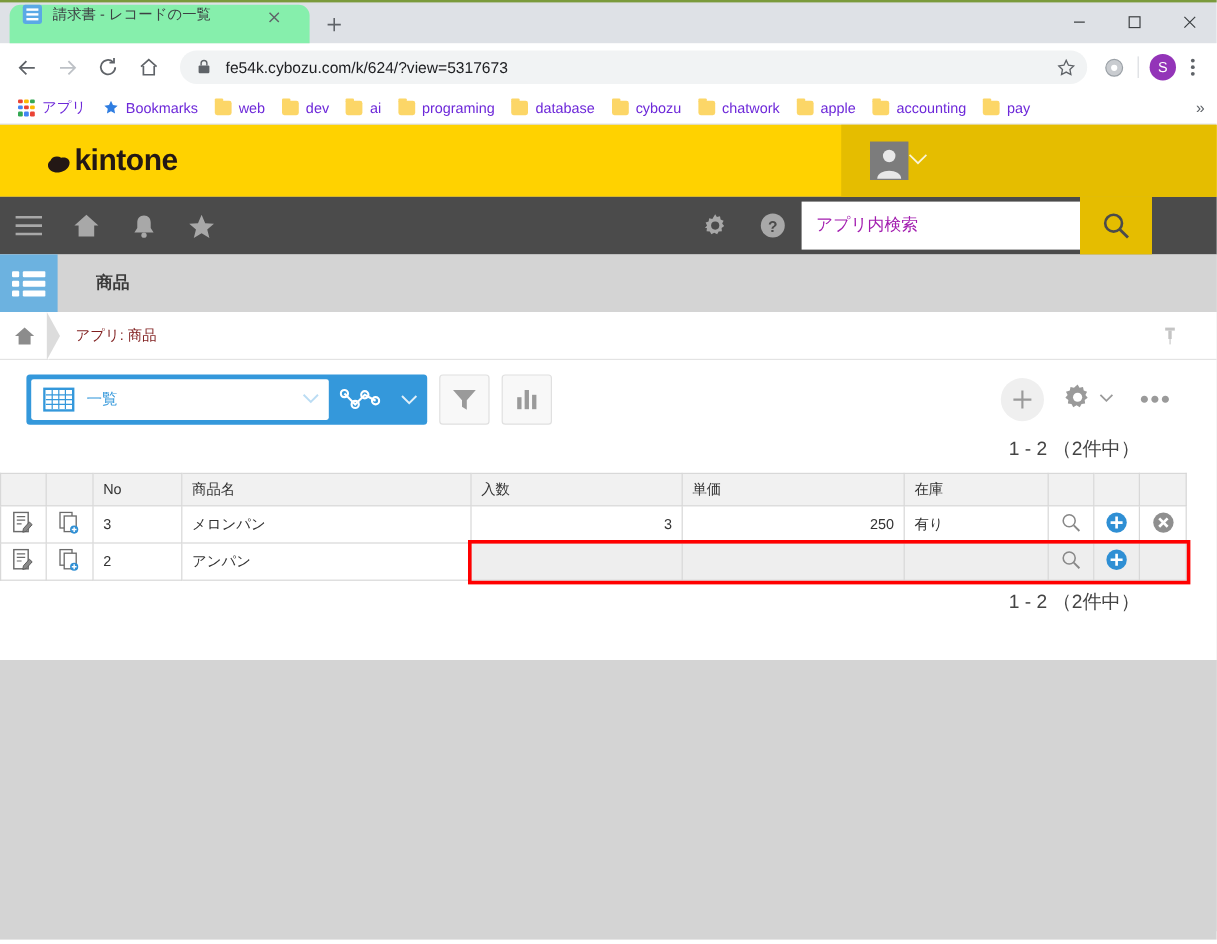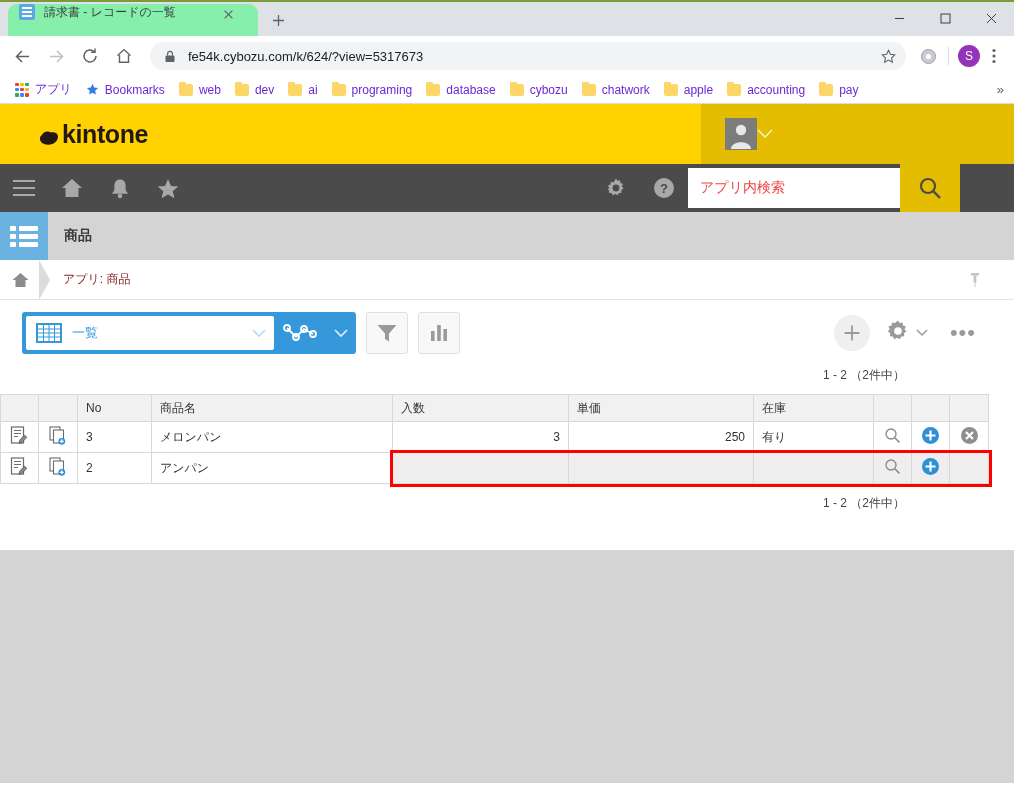--- a/index.html
+++ b/index.html
@@ -116,35 +116,35 @@
     position:relative; overflow:hidden; }
   .kt-username { flex:1; color:#fff; font-size:15px; margin-left:20px; }
   .kt-caret { color:#fff; opacity:.85; }
 
   .kt-nav { height:48px; background:#4b4b4b; display:flex; align-items:center; }
   .kt-nav-btn { width:48px; height:48px; display:flex; align-items:center;
     justify-content:center; color:#a8a8a8; }
   .kt-nav-spacer { flex:1; }
   .kt-search-box { display:flex; align-items:center; height:48px; }
   .kt-search-input {
-    width:212px; height:40px; background:#fff; display:flex; align-items:center;
-    padding-left:12px; font-size:14px; color:#ef4444;
+    width:232px; height:40px; background:#fff; display:flex; align-items:center;
+    padding-left:12px; font-size:14px; color:#a21caf;
   }
   .kt-search-btn {
     width:60px; height:48px; background:#e5bd00; display:flex;
     align-items:center; justify-content:center; color:#4b4b4b;
   }
   .kt-nav-right-pad { width:54px; height:48px; }
 
   .kt-apptitle { height:48px; background:#d4d4d4; display:flex; align-items:center; }
   .kt-appicon {
     width:48px; height:48px; flex:0 0 48px; background:#6cb2e0; position:relative;
     display:flex; align-items:center; justify-content:center;
   }
-  .kt-appname { font-size:14px; font-weight:bold; color:#3a3a3a; margin-left:16px; }
+  .kt-appname { font-size:14px; font-weight:bold; color:#3a3a3a; margin-left:32px; }
 
   .kt-crumb {
     height:40px; background:#fff; display:flex; align-items:center;
     border-bottom:1px solid #e3e3e3; position:relative;
   }
   .kt-crumb-home {
     width:40px; height:40px; display:flex; align-items:center;
     justify-content:center; color:#8c8c8c; position:relative;
   }
   .kt-crumb-arrow {
@@ -191,21 +191,21 @@
     width:36px; height:36px; border-radius:50%; background:#efefef;
     display:flex; align-items:center; justify-content:center; color:#9a9a9a;
     font-size:26px; font-weight:300; line-height:1; margin-right:16px;
   }
   .tb-gear { display:flex; align-items:center; color:#9a9a9a; margin-right:22px; }
   .tb-gear .cc { margin-left:6px; font-size:11px; }
   .tb-dots { color:#9a9a9a; font-size:22px; letter-spacing:1px; line-height:.6;
     margin-right:16px; }
 
   .kt-count {
-    text-align:right; padding-right:109px; font-size:12px; color:#444;
+    text-align:right; padding-right:64px; font-size:16px; color:#444;
     height:28px; line-height:18px;
   }
   .kt-count.bottom { padding-top:10px; }
 
   
   .rec-table { width:950px; border-collapse:collapse; table-layout:fixed;
     font-size:12px; }
   .rec-table th {
     background:#f1f1f1; border:1px solid #d8d8d8; height:27px;
     font-weight:normal; color:#333; text-align:left; padding:0 8px;

